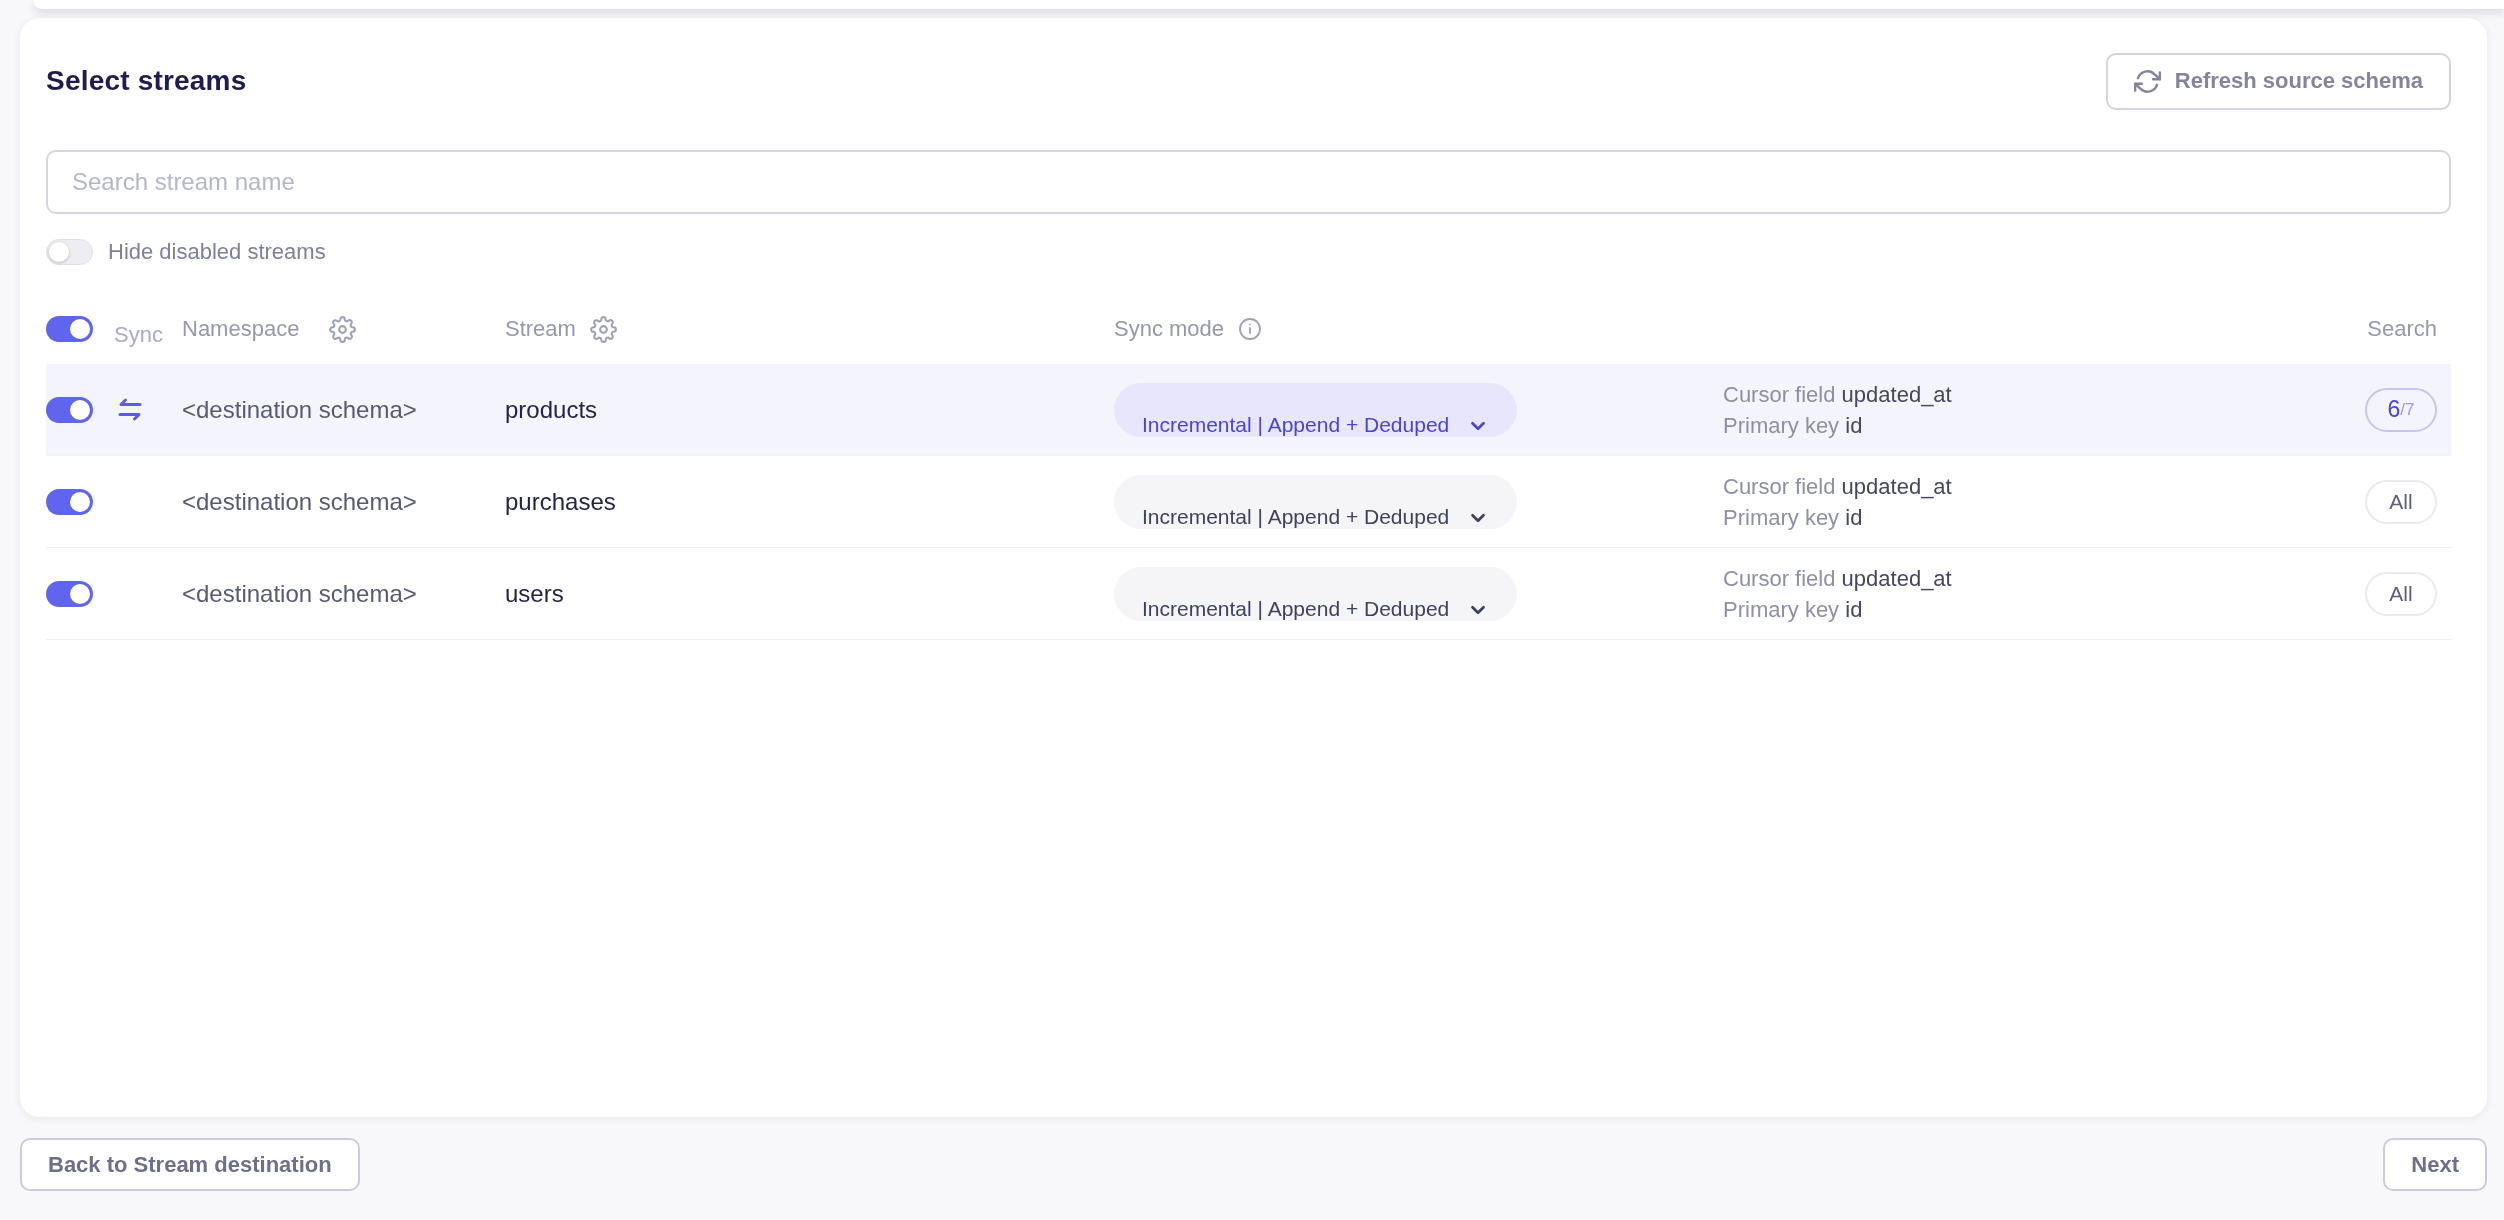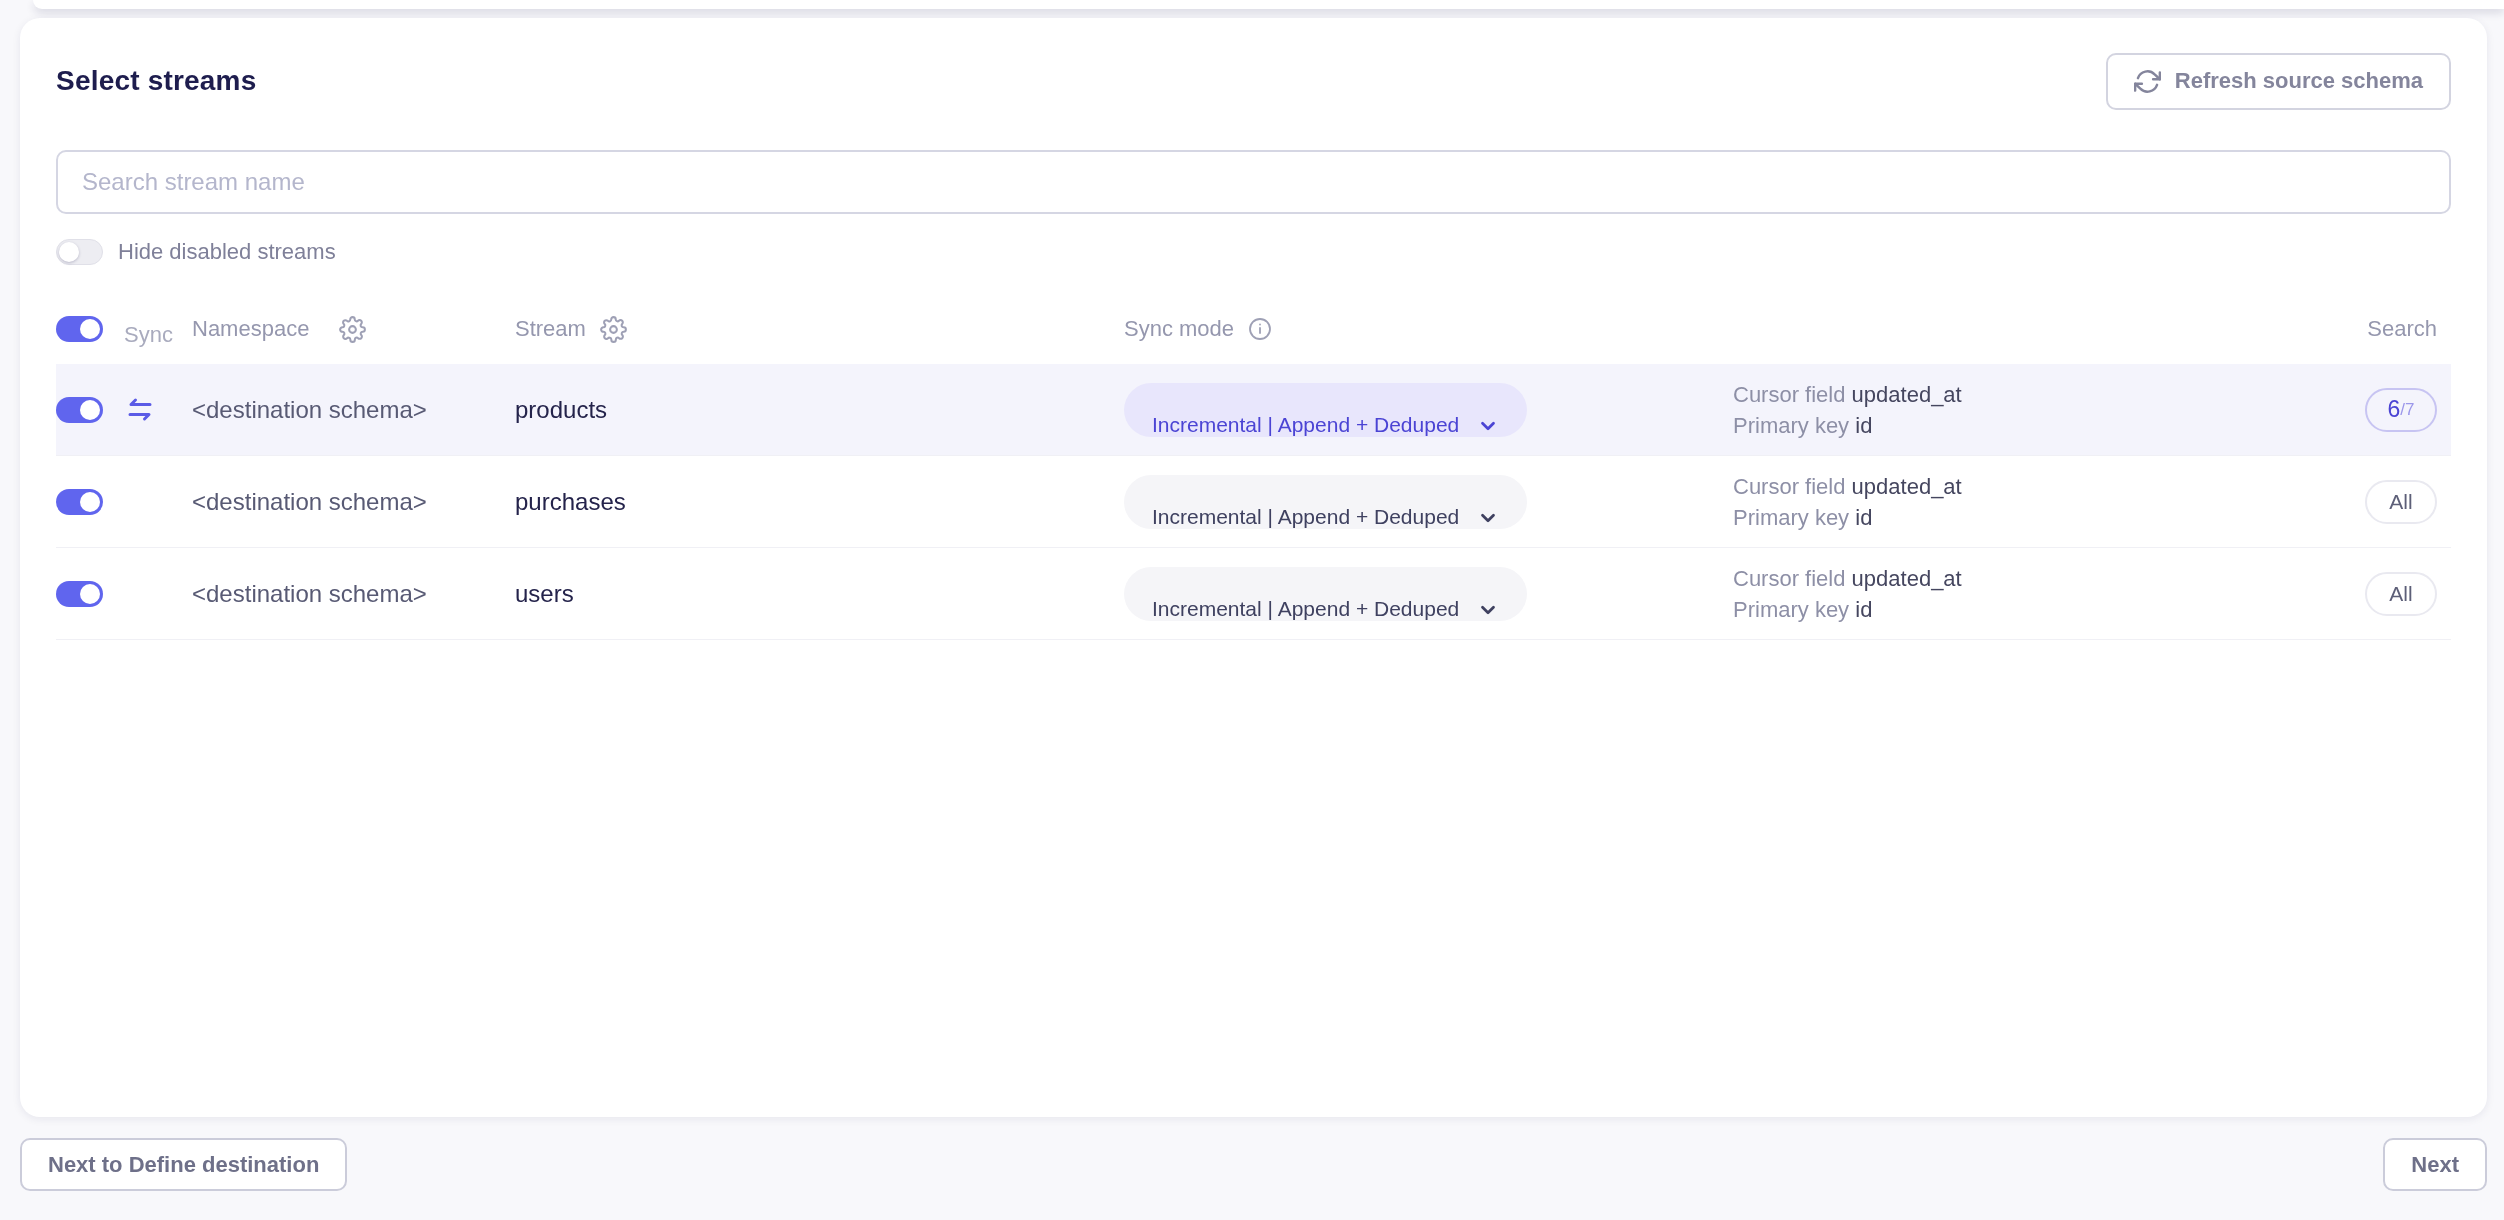--- a/index.html
+++ b/index.html
@@ -18,21 +18,21 @@
     border-radius: 0 0 0 10px;
     box-shadow: 0 4px 9px rgba(26,25,77,0.14);
   }
 
   .card {
     position: absolute; left: 20px; top: 18px;
     width: 2467px; height: 1099px;
     background: #ffffff;
     border-radius: 20px;
     box-shadow: 0 2px 8px rgba(26,25,77,0.08);
-    padding: 34px 36px 0 36px;
+    padding: 34px 36px 0 26px;
   }
 
   .card-header {
     display: flex; justify-content: space-between; align-items: center;
     height: 58px;
   }
   .page-title {
     font-size: 28px; font-weight: bold; color: #1e1d4e;
     letter-spacing: 0.2px;
   }
@@ -345,15 +345,15 @@
         <button class="fields-badge">
           <span>All</span>
         </button>
       </div>
     </div>
 
   </div>
 </div>
 
 <div class="footer">
-  <button class="footer-btn">Next to Define destination</button>
+  <button class="footer-btn">Back to Stream destination</button>
   <button class="footer-btn">Next</button>
 </div>
 
 </body></html>

